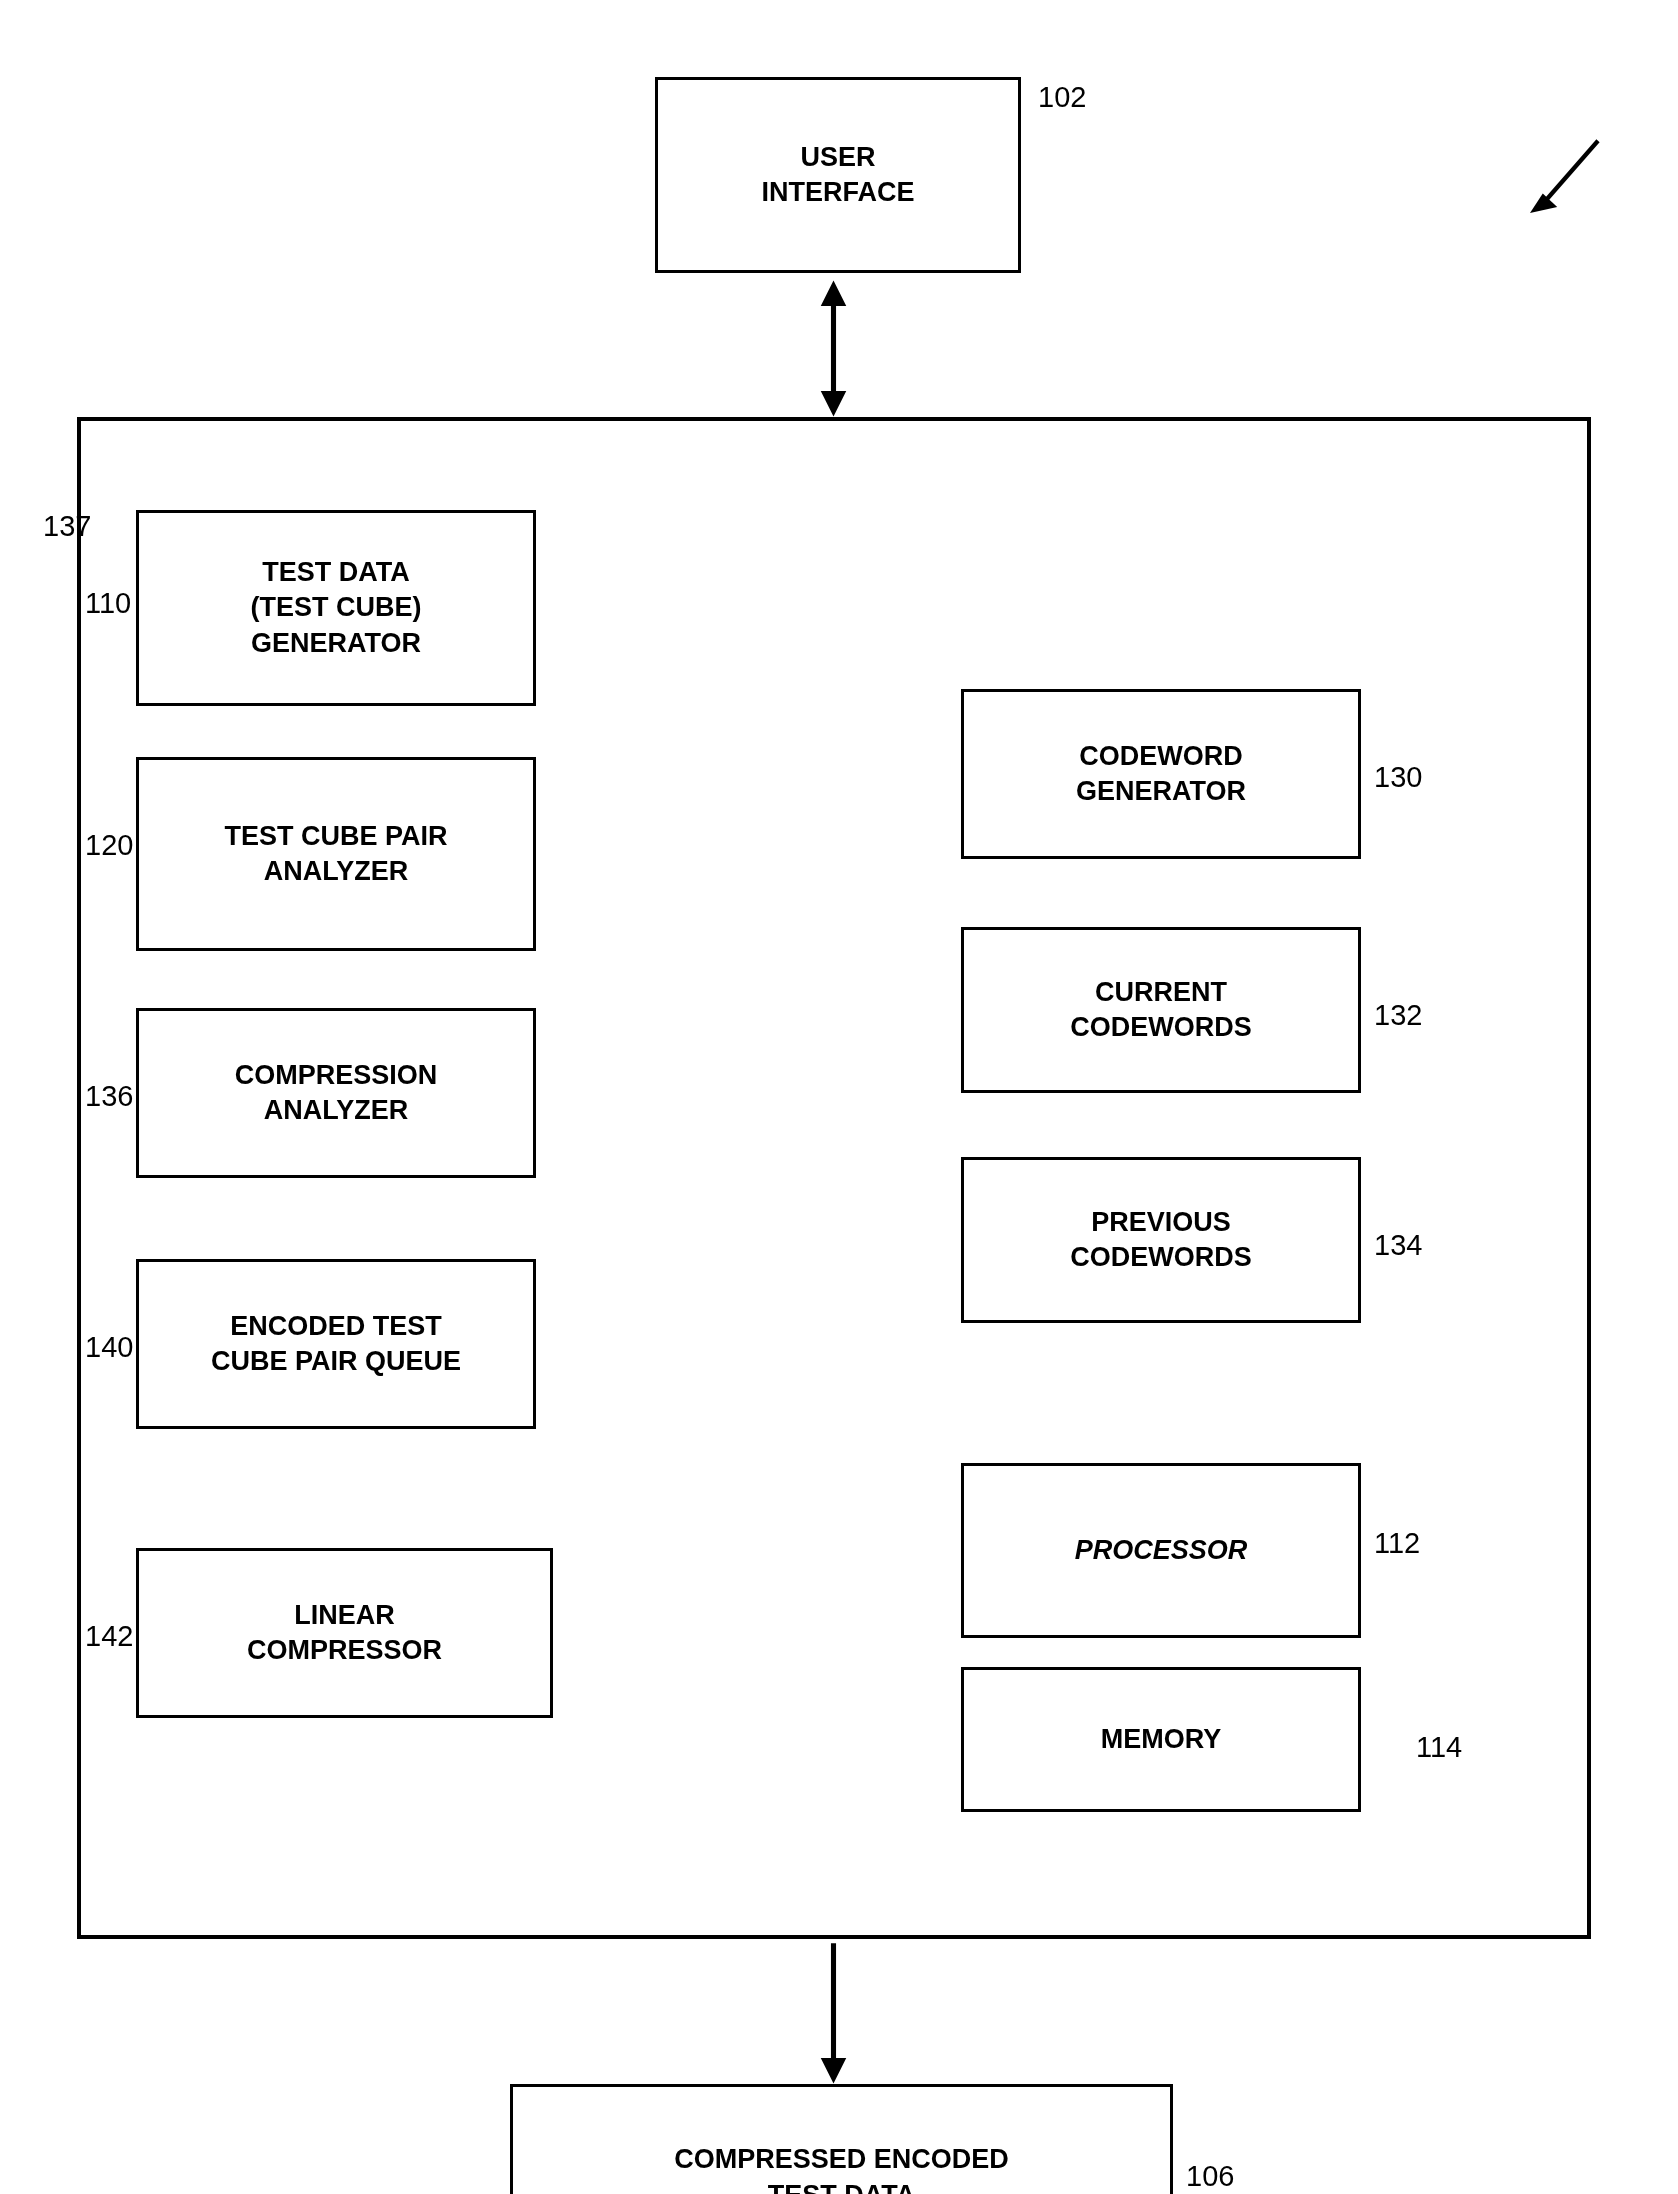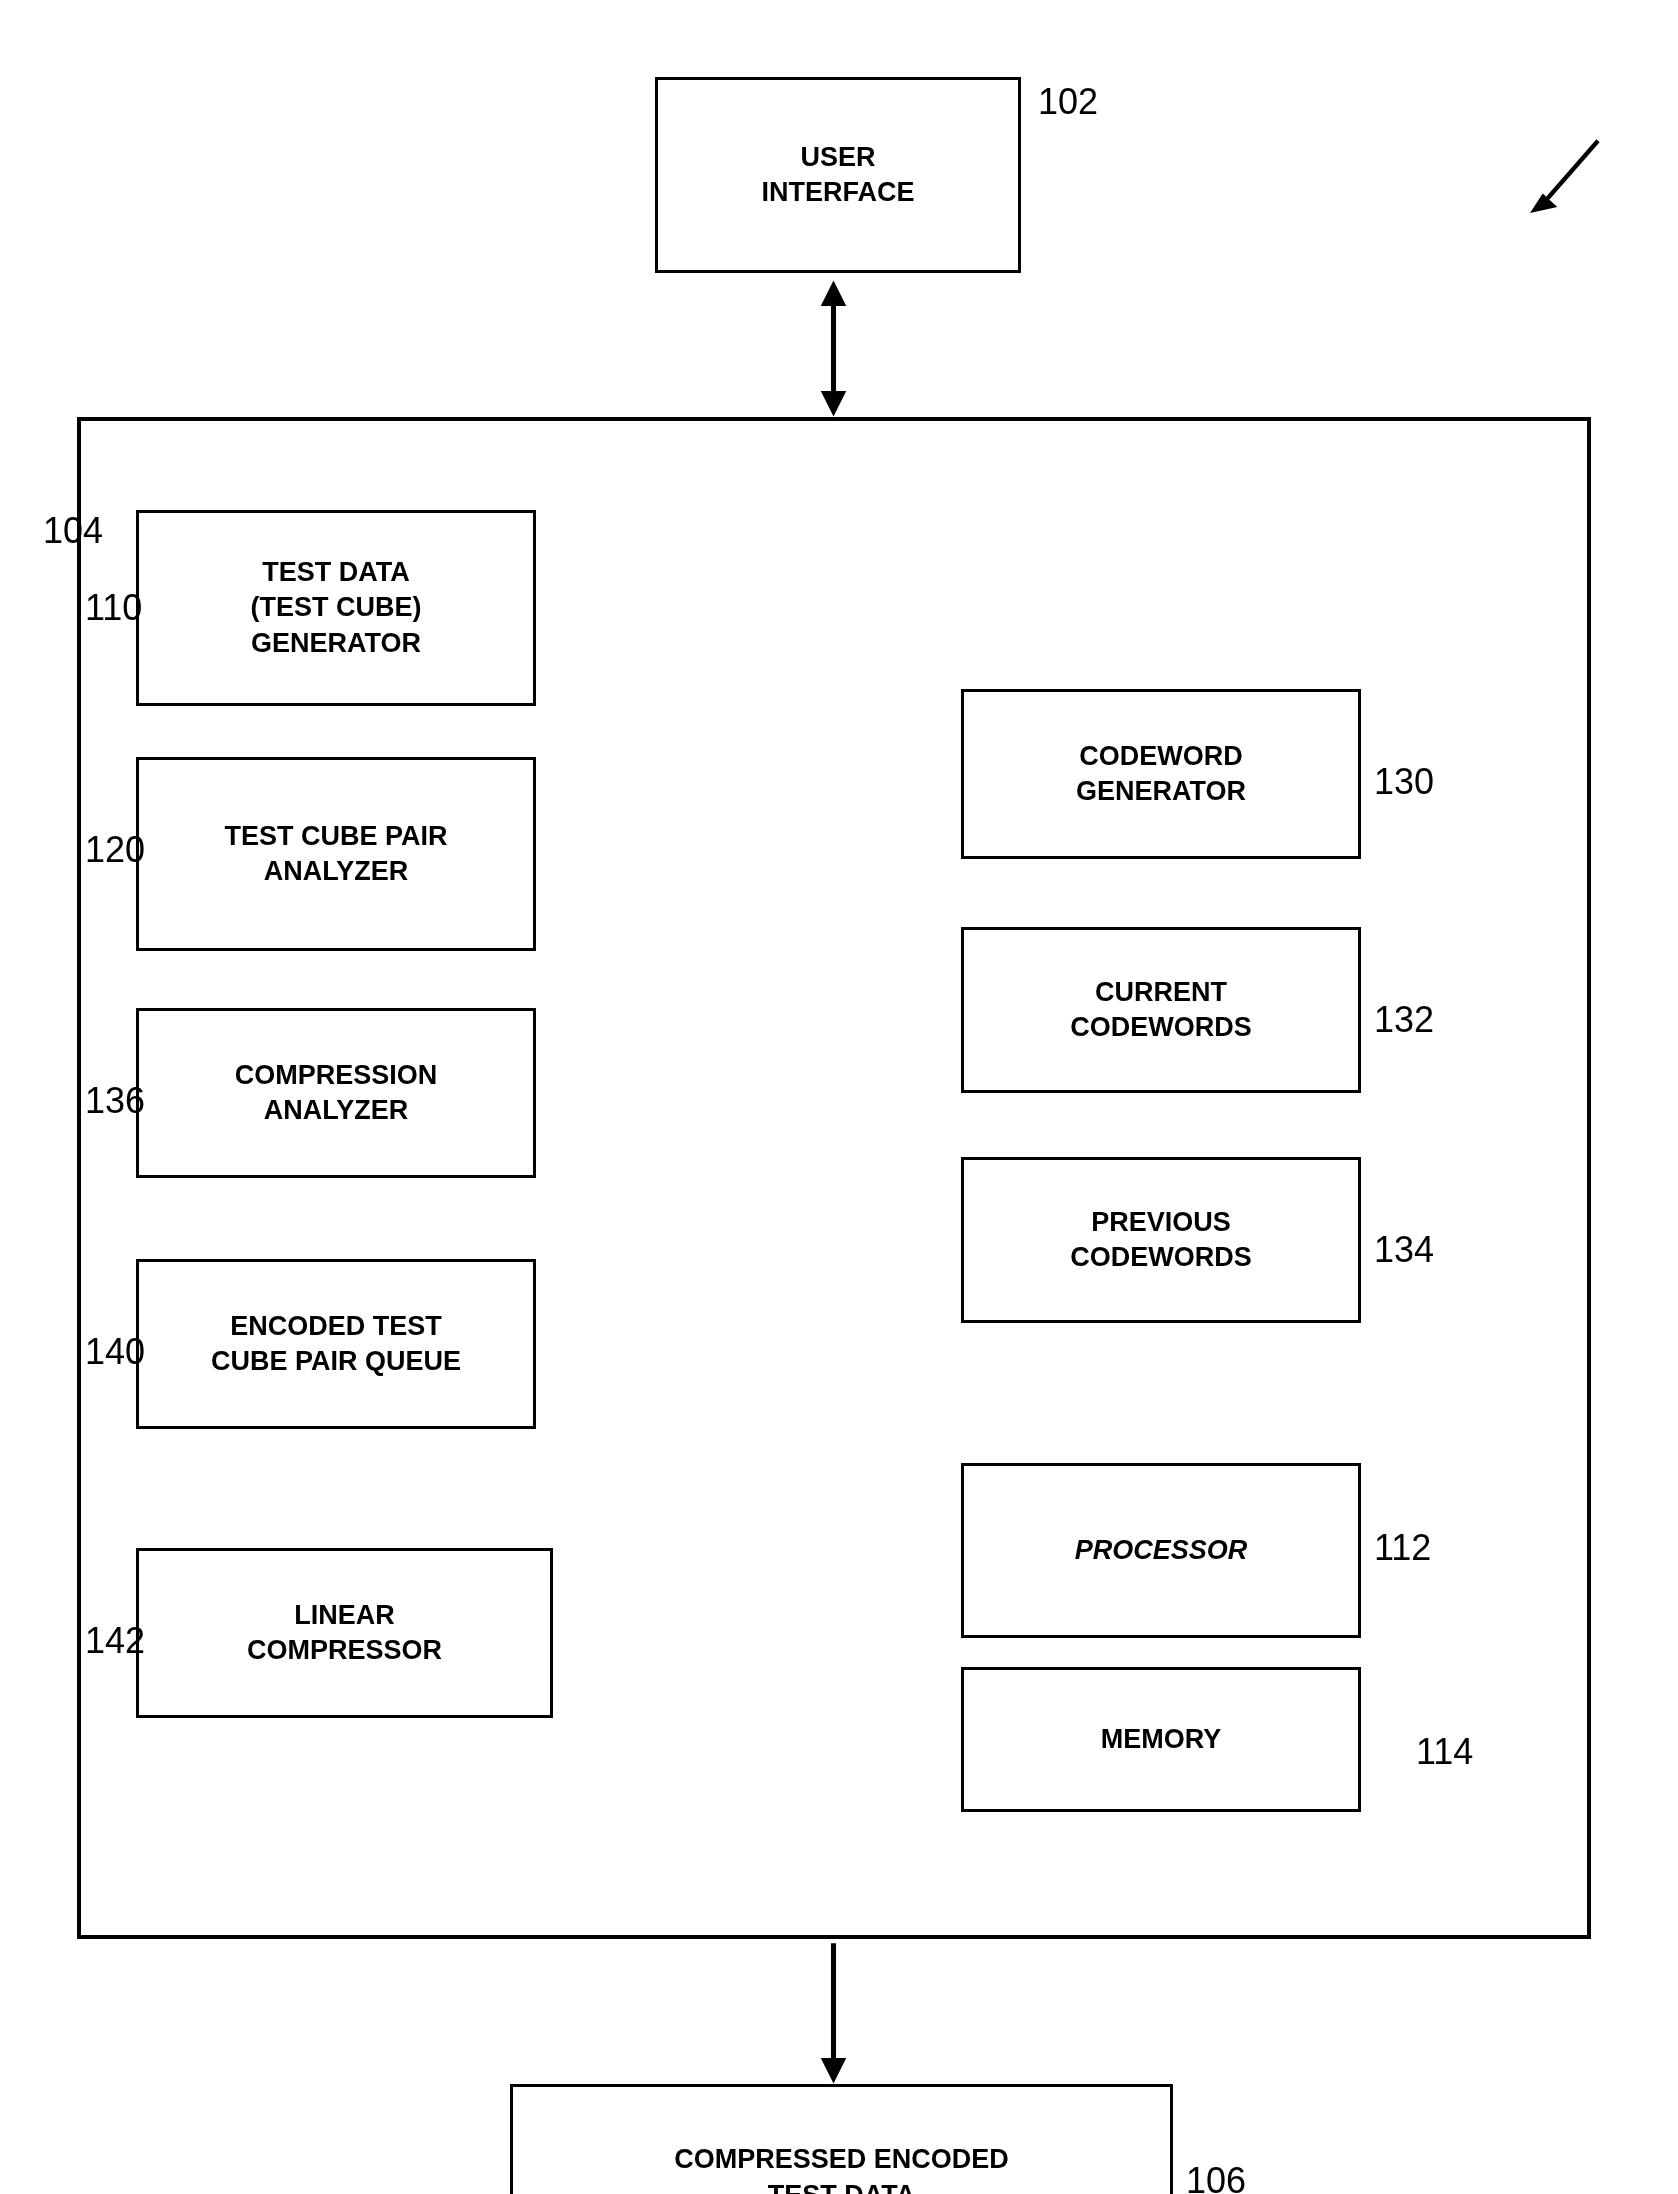--- a/index.html
+++ b/index.html
@@ -30,21 +30,21 @@
       align-items: center;
       justify-content: center;
       text-align: center;
       font-size: 27px;
       font-weight: bold;
       line-height: 1.3;
     }
 
     .ref-label {
       position: absolute;
-      font-size: 36px;
+      font-size: 29px;
       color: #000;
       text-align: right;
     }
 
     
     .test-system-box {
       position: absolute;
       border: 4.3px solid #000;
       background: #fff;
     }
@@ -84,21 +84,21 @@
 
   <line x1="25" y1="35" x2="25" y2="155" stroke="#000" stroke-width="6"></line>
 
   <polygon points="25,170 10,140 40,140" fill="#000"></polygon>
 </svg>
 
 <div class="test-system-box" style="top:417px; left:77px; width:1514px; height:1522px;"></div>
 
 <div class="test-system-label" style="top:459px; left:638px;"></div>
 
-<div class="ref-label" style="top:510px; left:43px;">104</div>
+<div class="ref-label" style="top:510px; left:43px;">137</div>
 
 <div class="box" style="top:510px; left:136px; width:400px; height:196px;">
   <span>TEST DATA<br>(TEST CUBE)<br>GENERATOR</span>
 </div>
 <div class="ref-label" style="top:587px; left:85px;">110</div>
 
 <div class="box" style="top:757px; left:136px; width:400px; height:194px;">
   <span>TEST CUBE PAIR<br>ANALYZER</span>
 </div>
 <div class="ref-label" style="top:829px; left:85px;">120</div>

